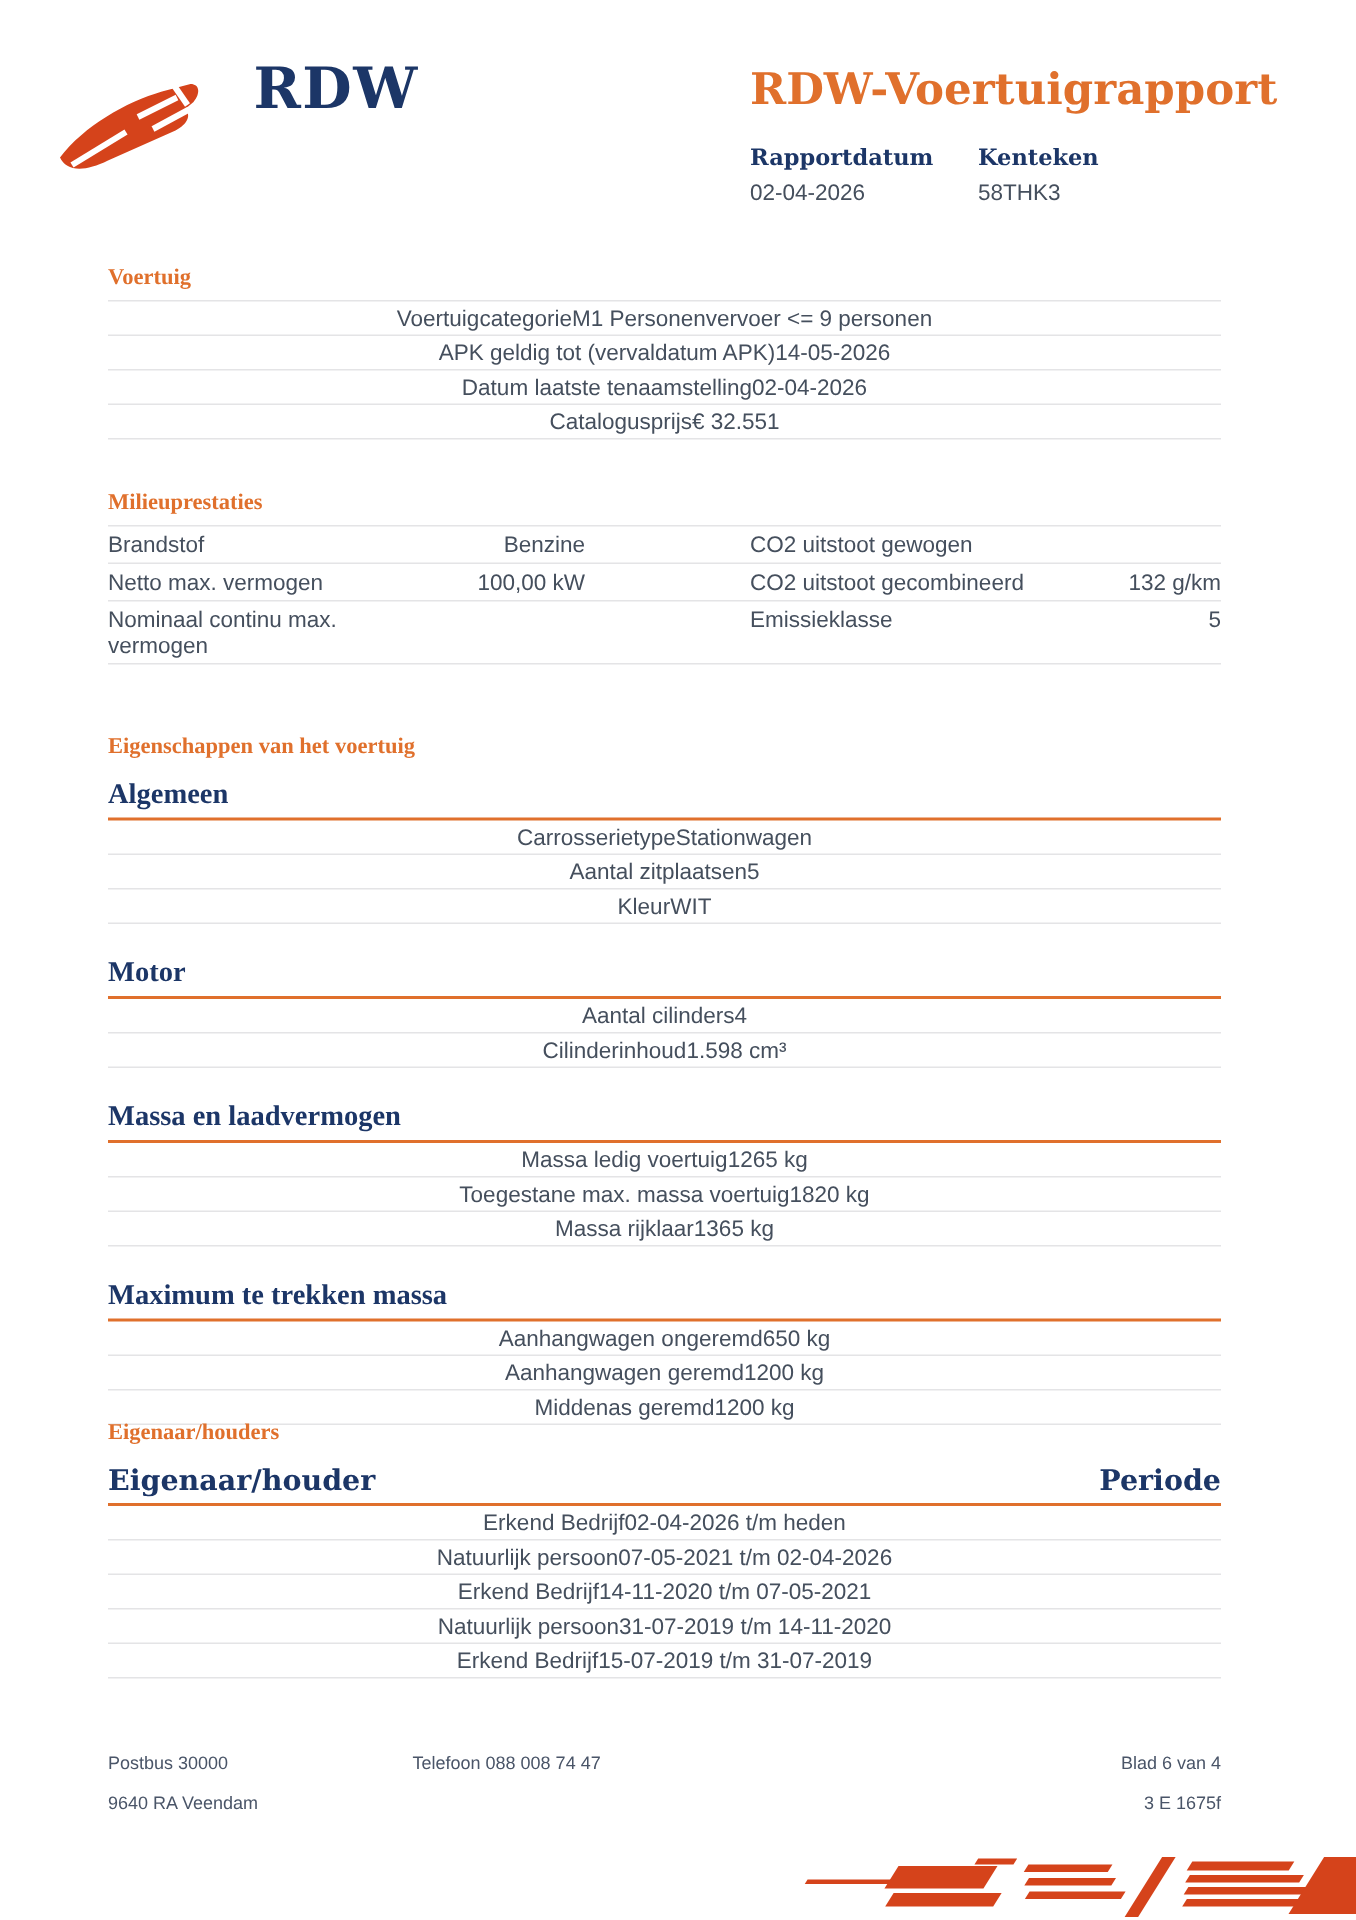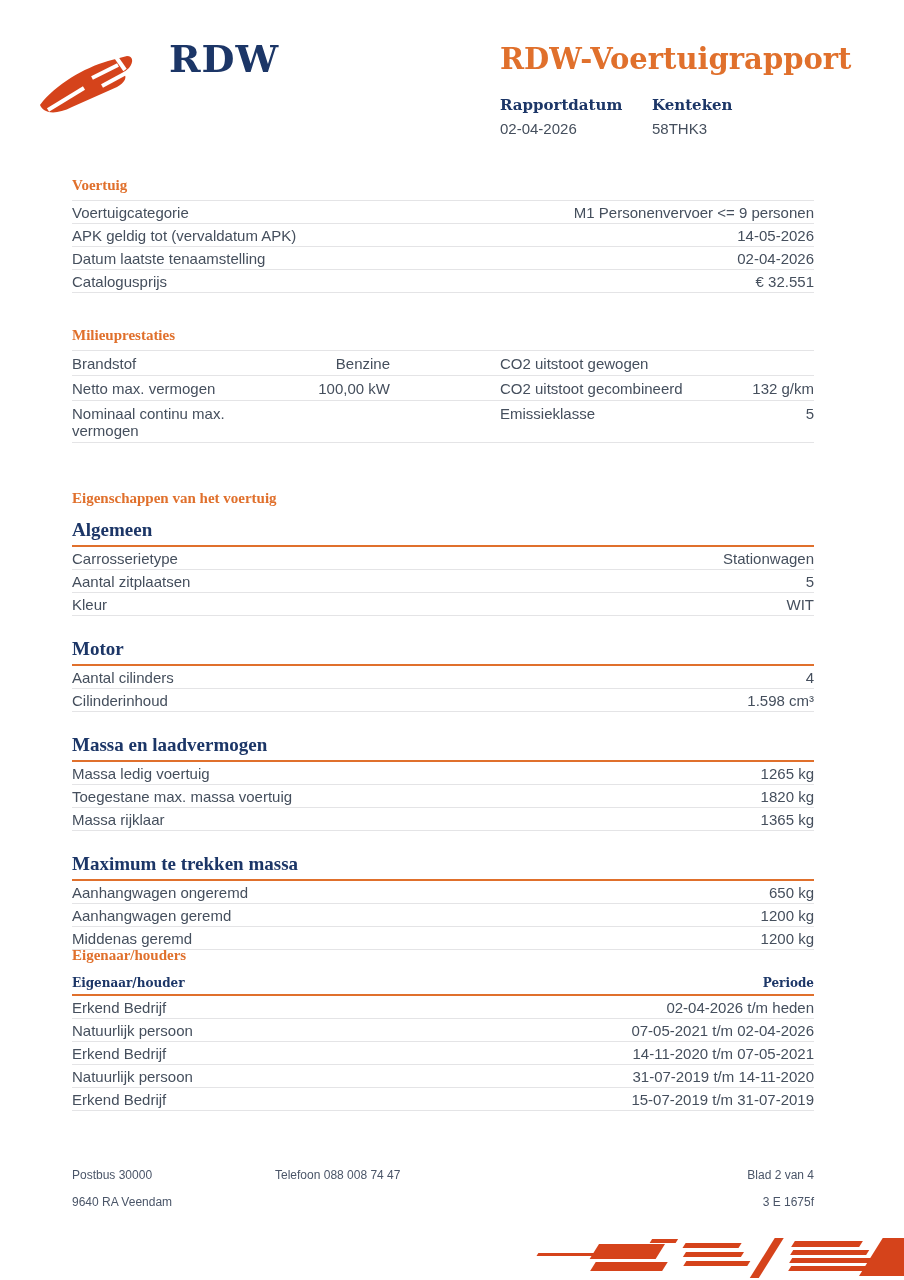--- a/index.html
+++ b/index.html
@@ -56,21 +56,21 @@
   .sub-title {
     font-family:Liberation Serif, serif;
     font-weight:bold;
     font-size:19px;
     color:#1C3667;
     border-bottom:2px solid #E0702C;
     padding-bottom:4px;
   }
   .row {
     display:flex;
-    justify-content:space-between;
+    justify-content:center;
     align-items:baseline;
     border-bottom:1px solid #E4E4E6;
     padding:3px 0 2px 0;
     min-height:21px;
   }
   .row .label { text-align:left; }
   .row .value { text-align:right; white-space:nowrap; }
 
   
   .mrow {
@@ -91,21 +91,21 @@
 
   .subsec { margin-top:22px; }
   .subsec.first { margin-top:12px; }
 
   
   .own-head {
     display:flex;
     justify-content:space-between;
     font-family:"DejaVu Serif", serif;
     font-weight:bold;
-    font-size:12px;
+    font-size:19px;
     color:#1C3667;
     border-bottom:2px solid #E0702C;
     padding-bottom:4px;
     margin-top:12px;
   }
 
   
   .footer { left:72px; top:1168px; width:742px; display:flex; font-size:12px; color:#4A5568; }
   .f-col1 { width:203px; }
   .f-col2 { flex:1; }
@@ -284,21 +284,21 @@
 
 <div class="abs footer">
   <div class="f-col1">
     <div class="f-line">Postbus 30000</div>
     <div class="f-line">9640 RA Veendam</div>
   </div>
   <div class="f-col2">
     <div class="f-line">Telefoon 088 008 74 47</div>
   </div>
   <div class="f-col3">
-    <div class="f-line">Blad 2 van 4</div>
+    <div class="f-line">Blad 6 van 4</div>
     <div class="f-line">3 E 1675f</div>
   </div>
 </div>
 
 <div class="abs bottom-art">
   <svg width="400" height="44" viewBox="0 0 400 44">
     <g fill="#D5431B" transform="skewX(-32)">
       <rect x="45" y="17" width="58" height="3"></rect>
       <rect x="100" y="8" width="66" height="15"></rect>
       <rect x="108" y="26" width="72" height="9"></rect>

